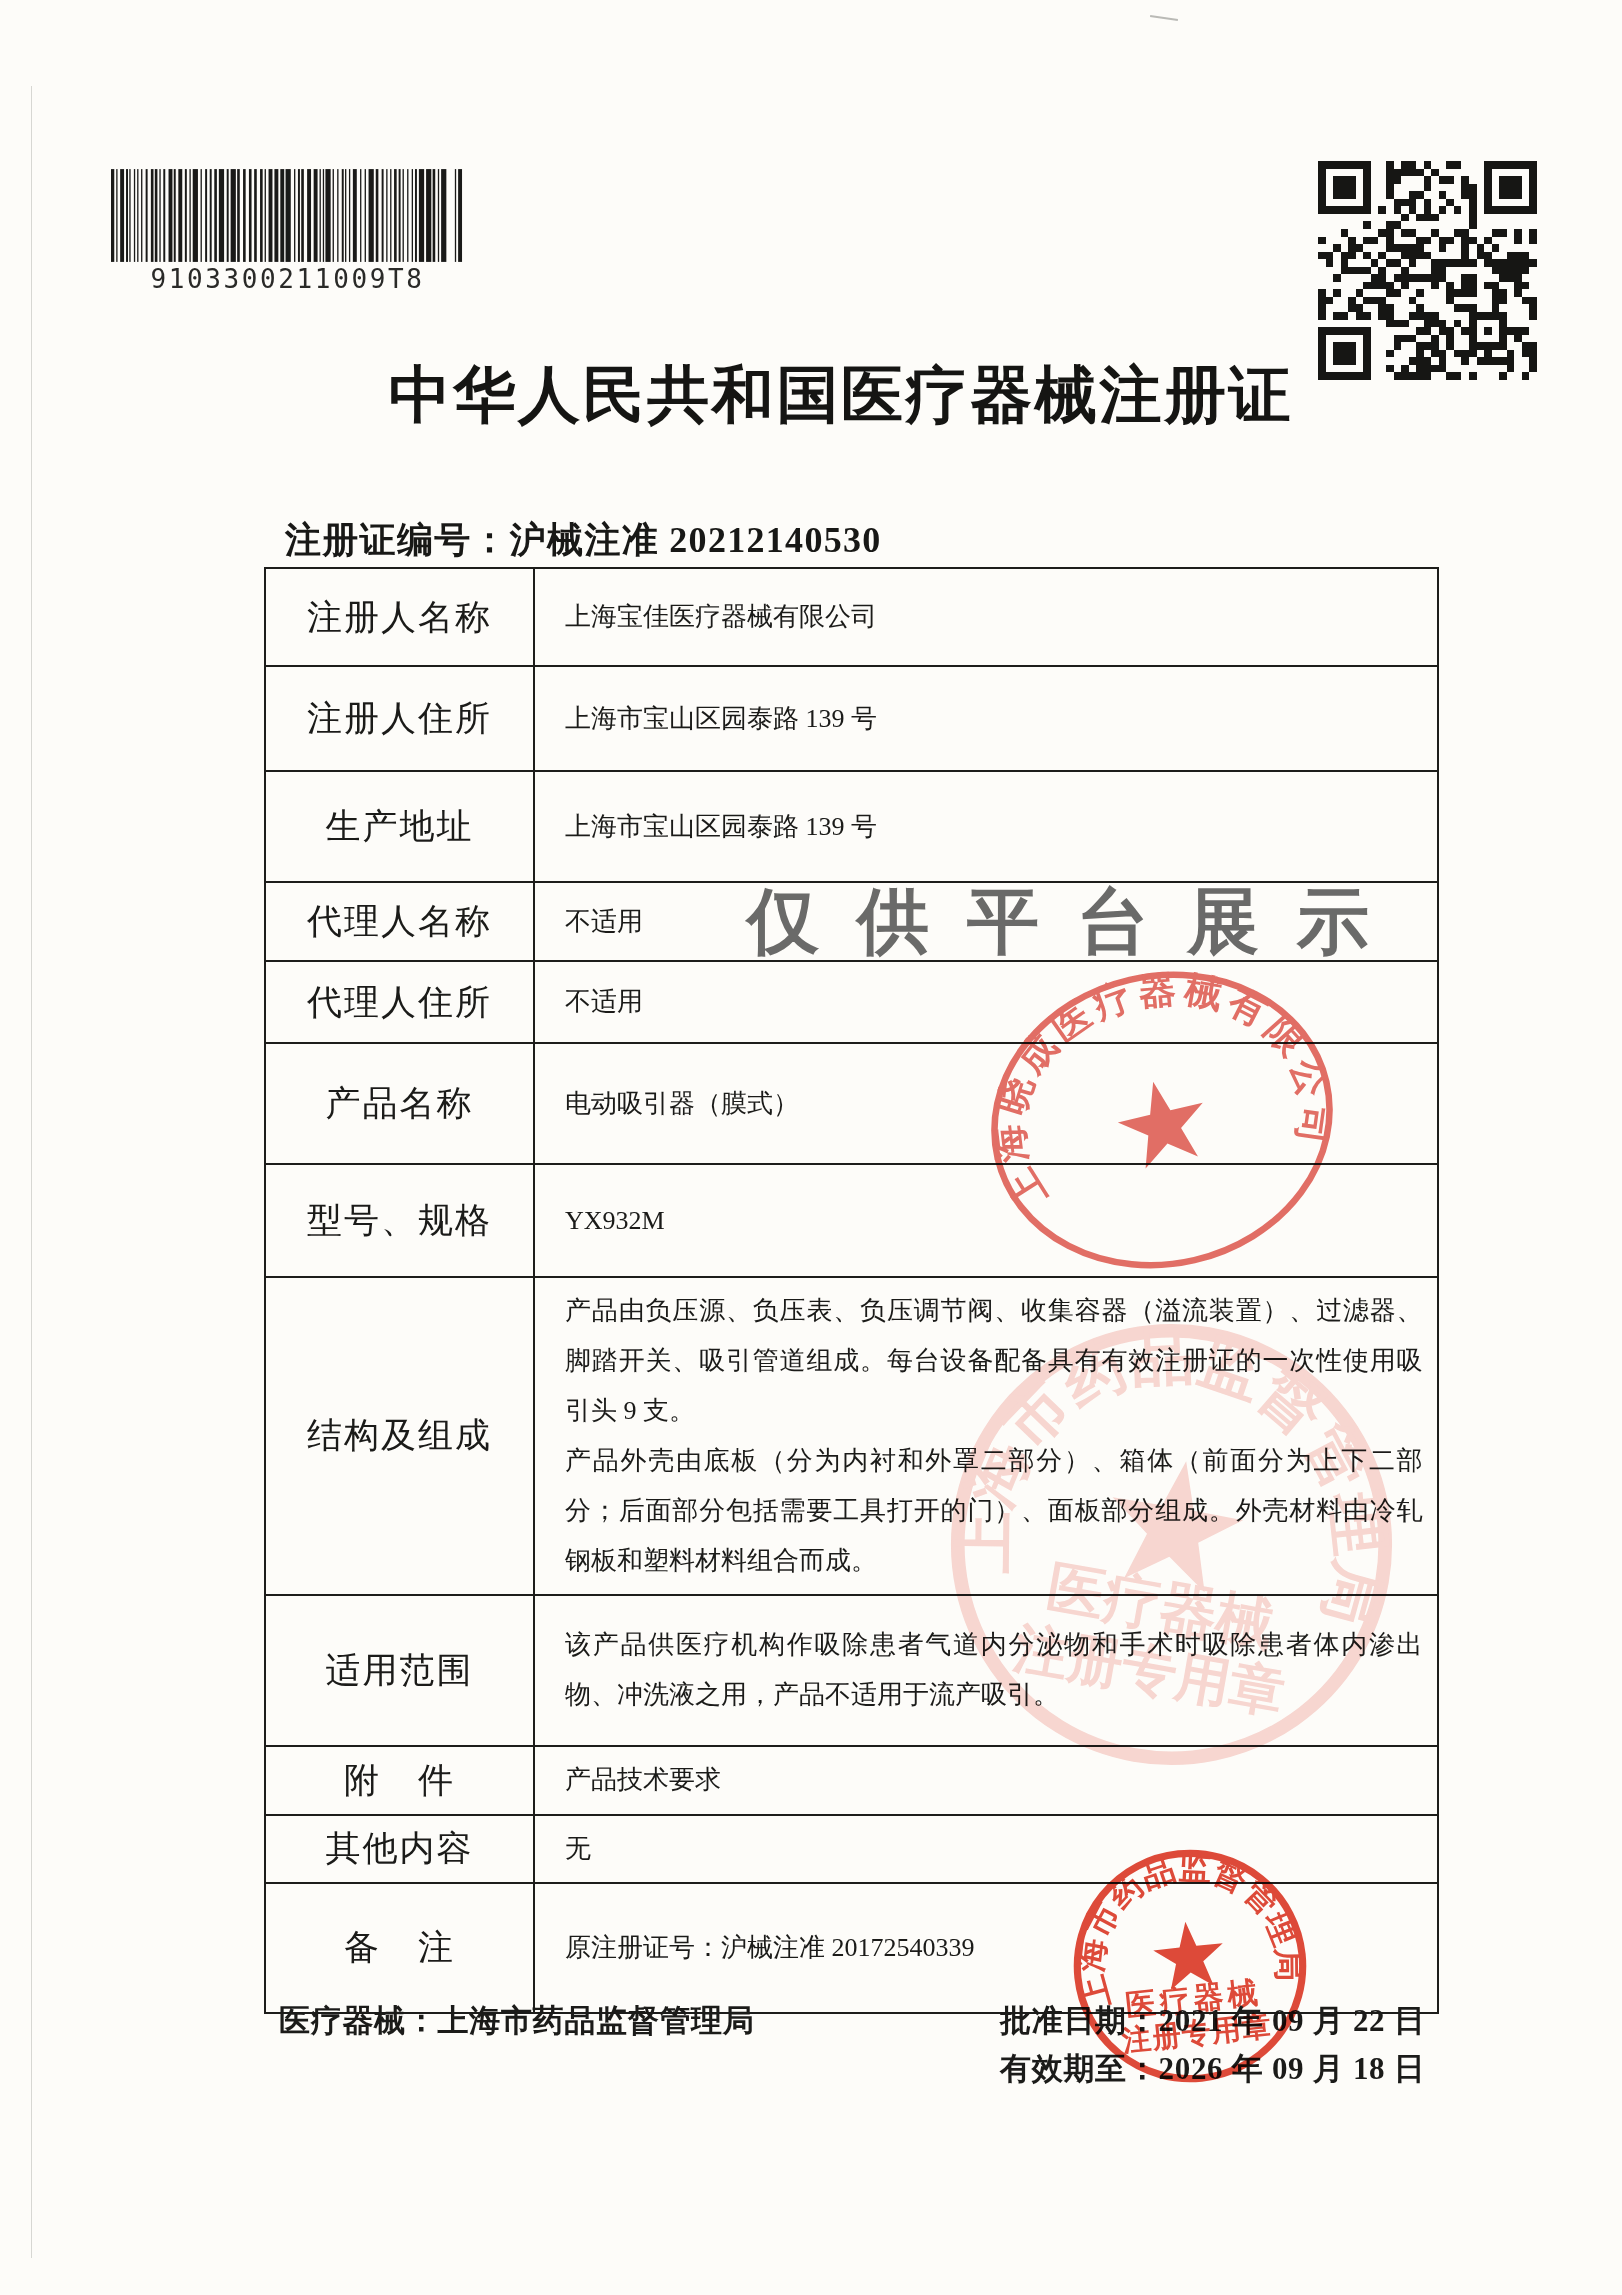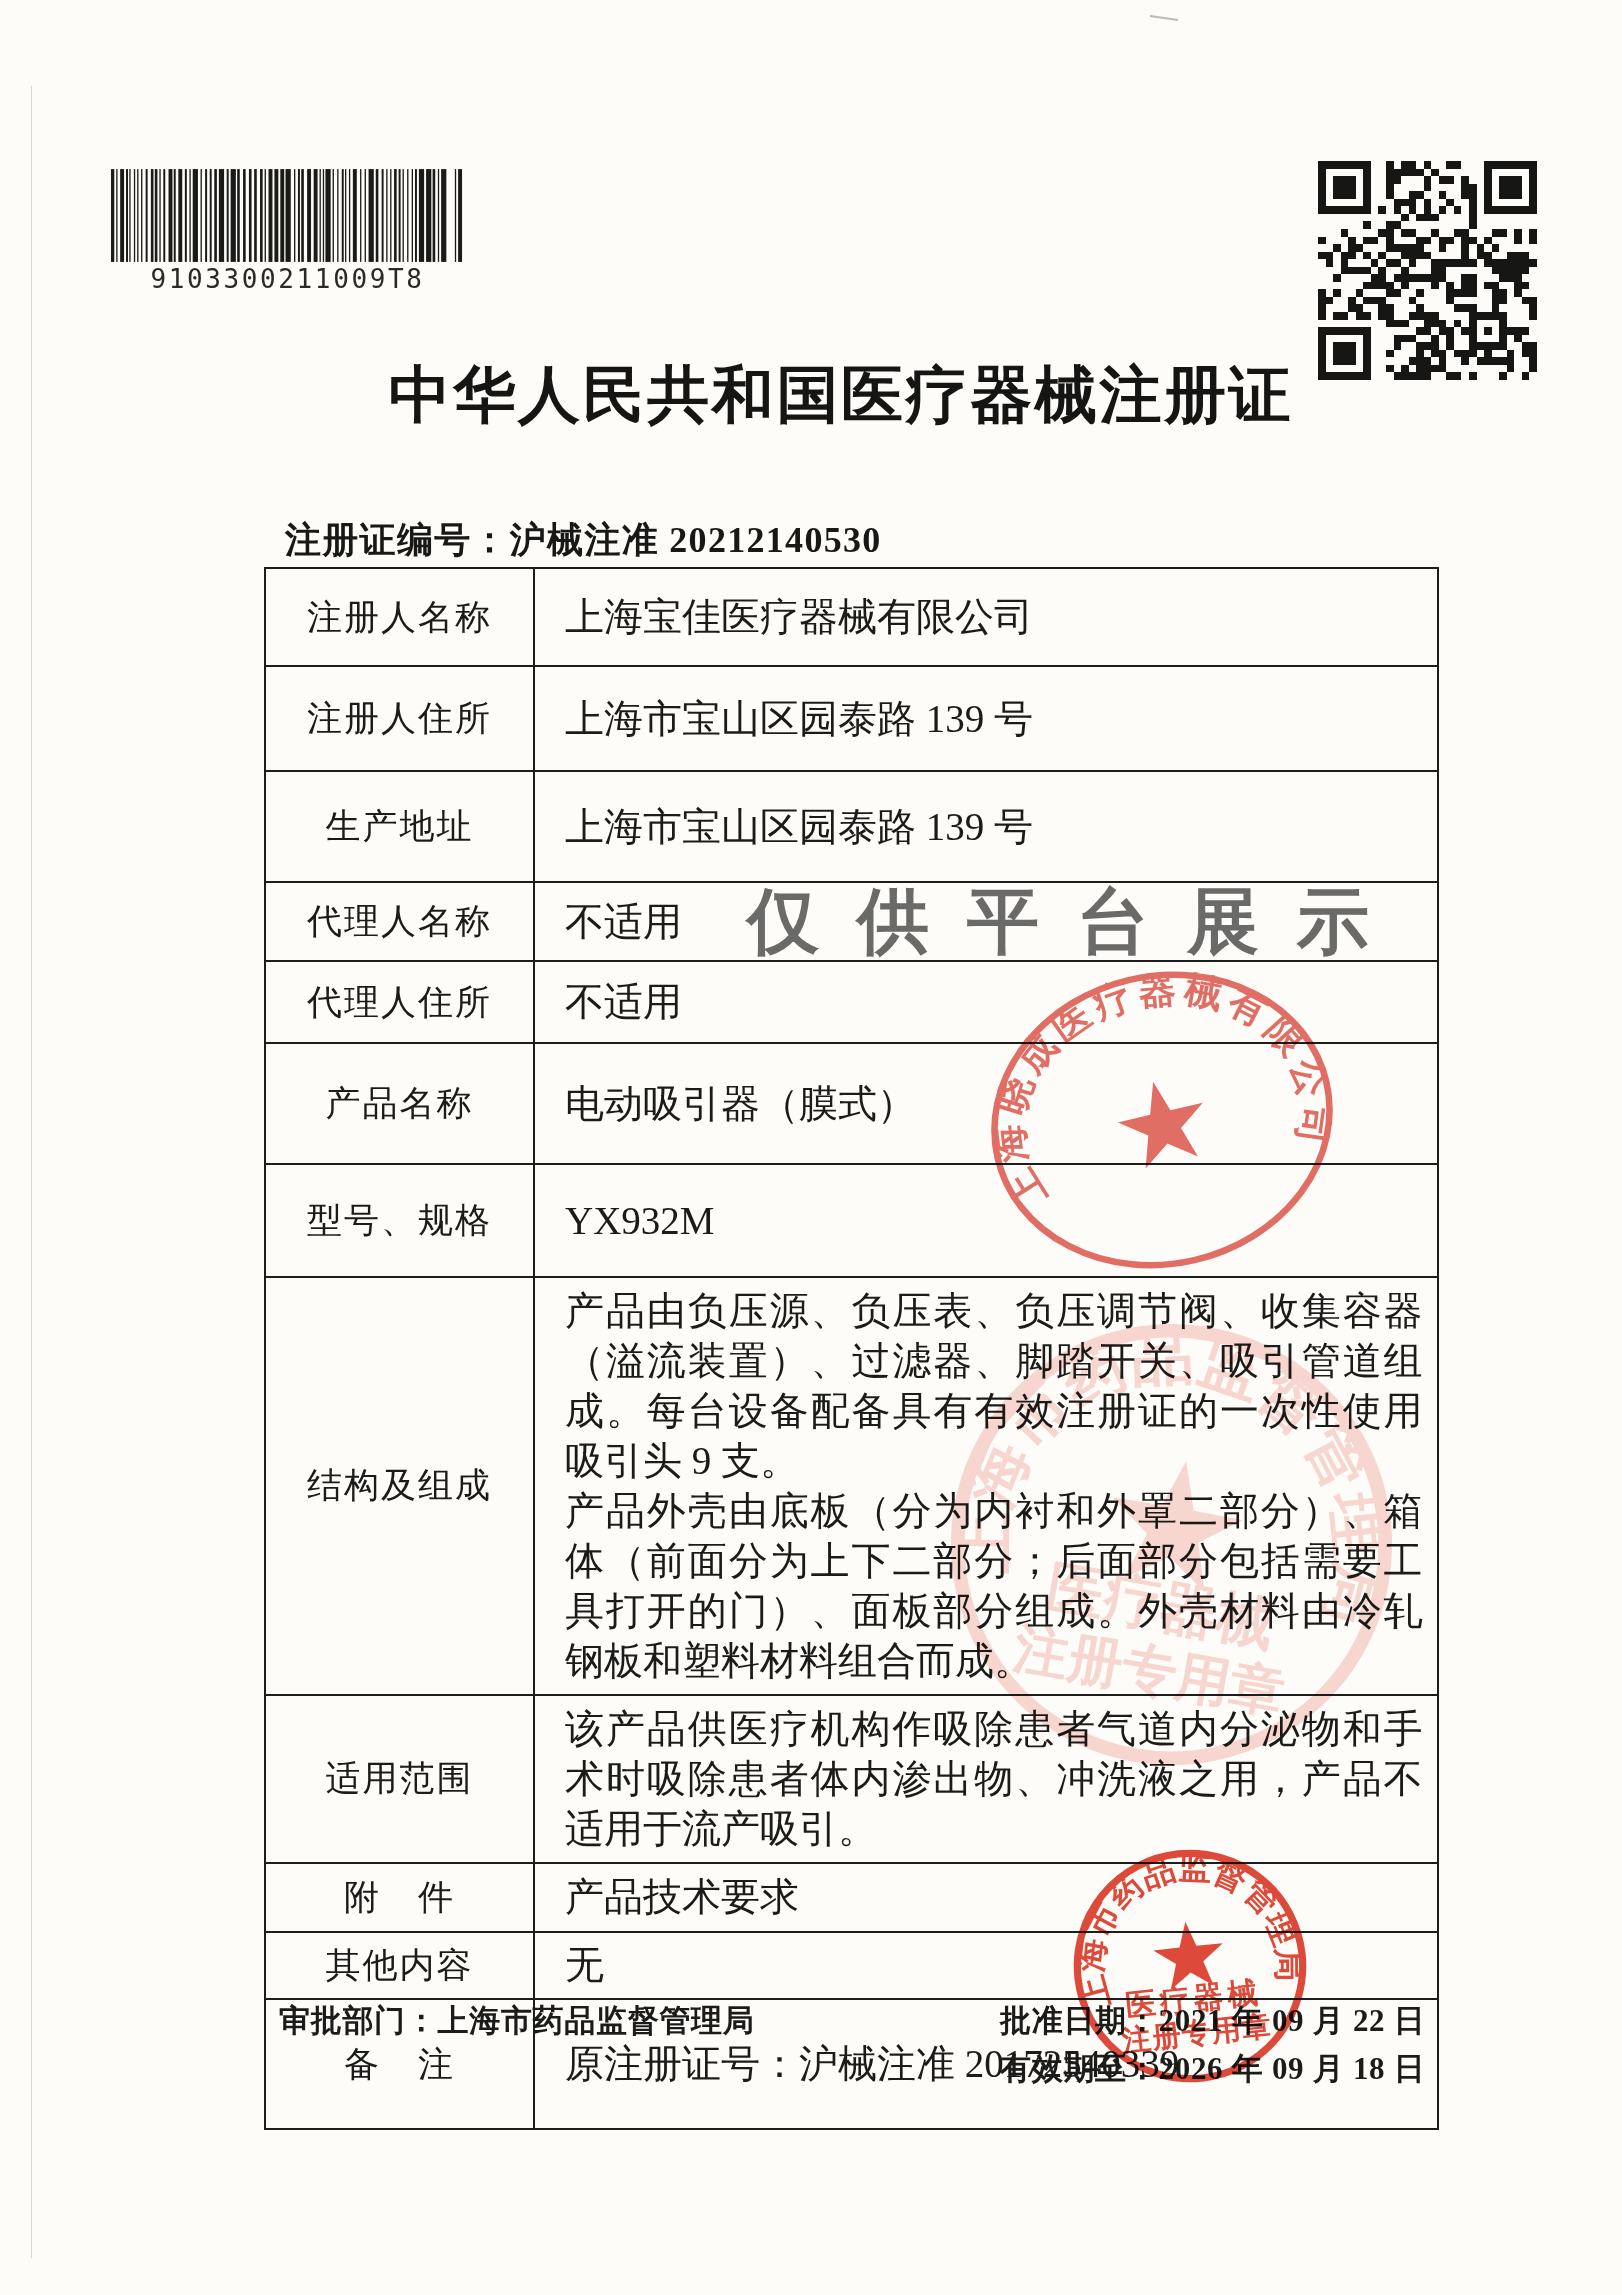--- a/index.html
+++ b/index.html
@@ -25,21 +25,21 @@
 
   
   #certno{left:285px;top:516px;font-size:36px;font-weight:700;letter-spacing:1.3px;color:#181816;}
   #certno .lbl{margin-right:1px;}
 
   
   #cert-table{left:264px;top:567px;}
   table.cert{border-collapse:collapse;table-layout:fixed;width:1175px;background:transparent;}
   table.cert td{border:2px solid #1d1d1b;vertical-align:middle;}
   td.lab{width:265px;text-align:center;font-size:35px;letter-spacing:2px;color:#1b1b19;}
-  td.val{font-size:39px;line-height:50px;color:#1b1b19;
+  td.val{font-size:26px;line-height:50px;color:#1b1b19;
     padding:7.9px 14.4px 7.9px 30px;white-space:pre-line;}
   tr:nth-child(1){height:98px} tr:nth-child(2){height:105px}
   tr:nth-child(3){height:111px} tr:nth-child(4){height:79px}
   tr:nth-child(5){height:82px} tr:nth-child(6){height:121px}
   tr:nth-child(7){height:113px} tr:nth-child(8){height:298px}
   tr:nth-child(9){height:151px} tr:nth-child(10){height:69px}
   tr:nth-child(11){height:65px} tr:nth-child(12){height:130px}
   tr:nth-child(8) td.val, tr:nth-child(9) td.val{text-align:justify;}
 
   
@@ -598,21 +598,21 @@
           </tr>
         <tr>
             <td class="lab">备　注</td>
             <td class="val">原注册证号：沪械注准 20172540339</td>
           </tr>
       </tbody>
     </table>
   </div>
 
   <div class="abs foot" id="foot-dept">
-    <span>审批部门：</span><span>上海市药品监督管理局</span>
+    <span>医疗器械：</span><span>上海市药品监督管理局</span>
   </div>
   <div class="abs foot" id="foot-date">
     <span>批准日期：</span><span>2021 年 09 月 22 日</span>
   </div>
   <div class="abs foot" id="foot-valid">
     <span>有效期至：</span><span>2026 年 09 月 18 日</span>
   </div>
 
   <svg id="stamp-company" class="abs stamp" width="380" height="340" viewBox="-290 -260 580 520">
     <g transform="rotate(-13)">

